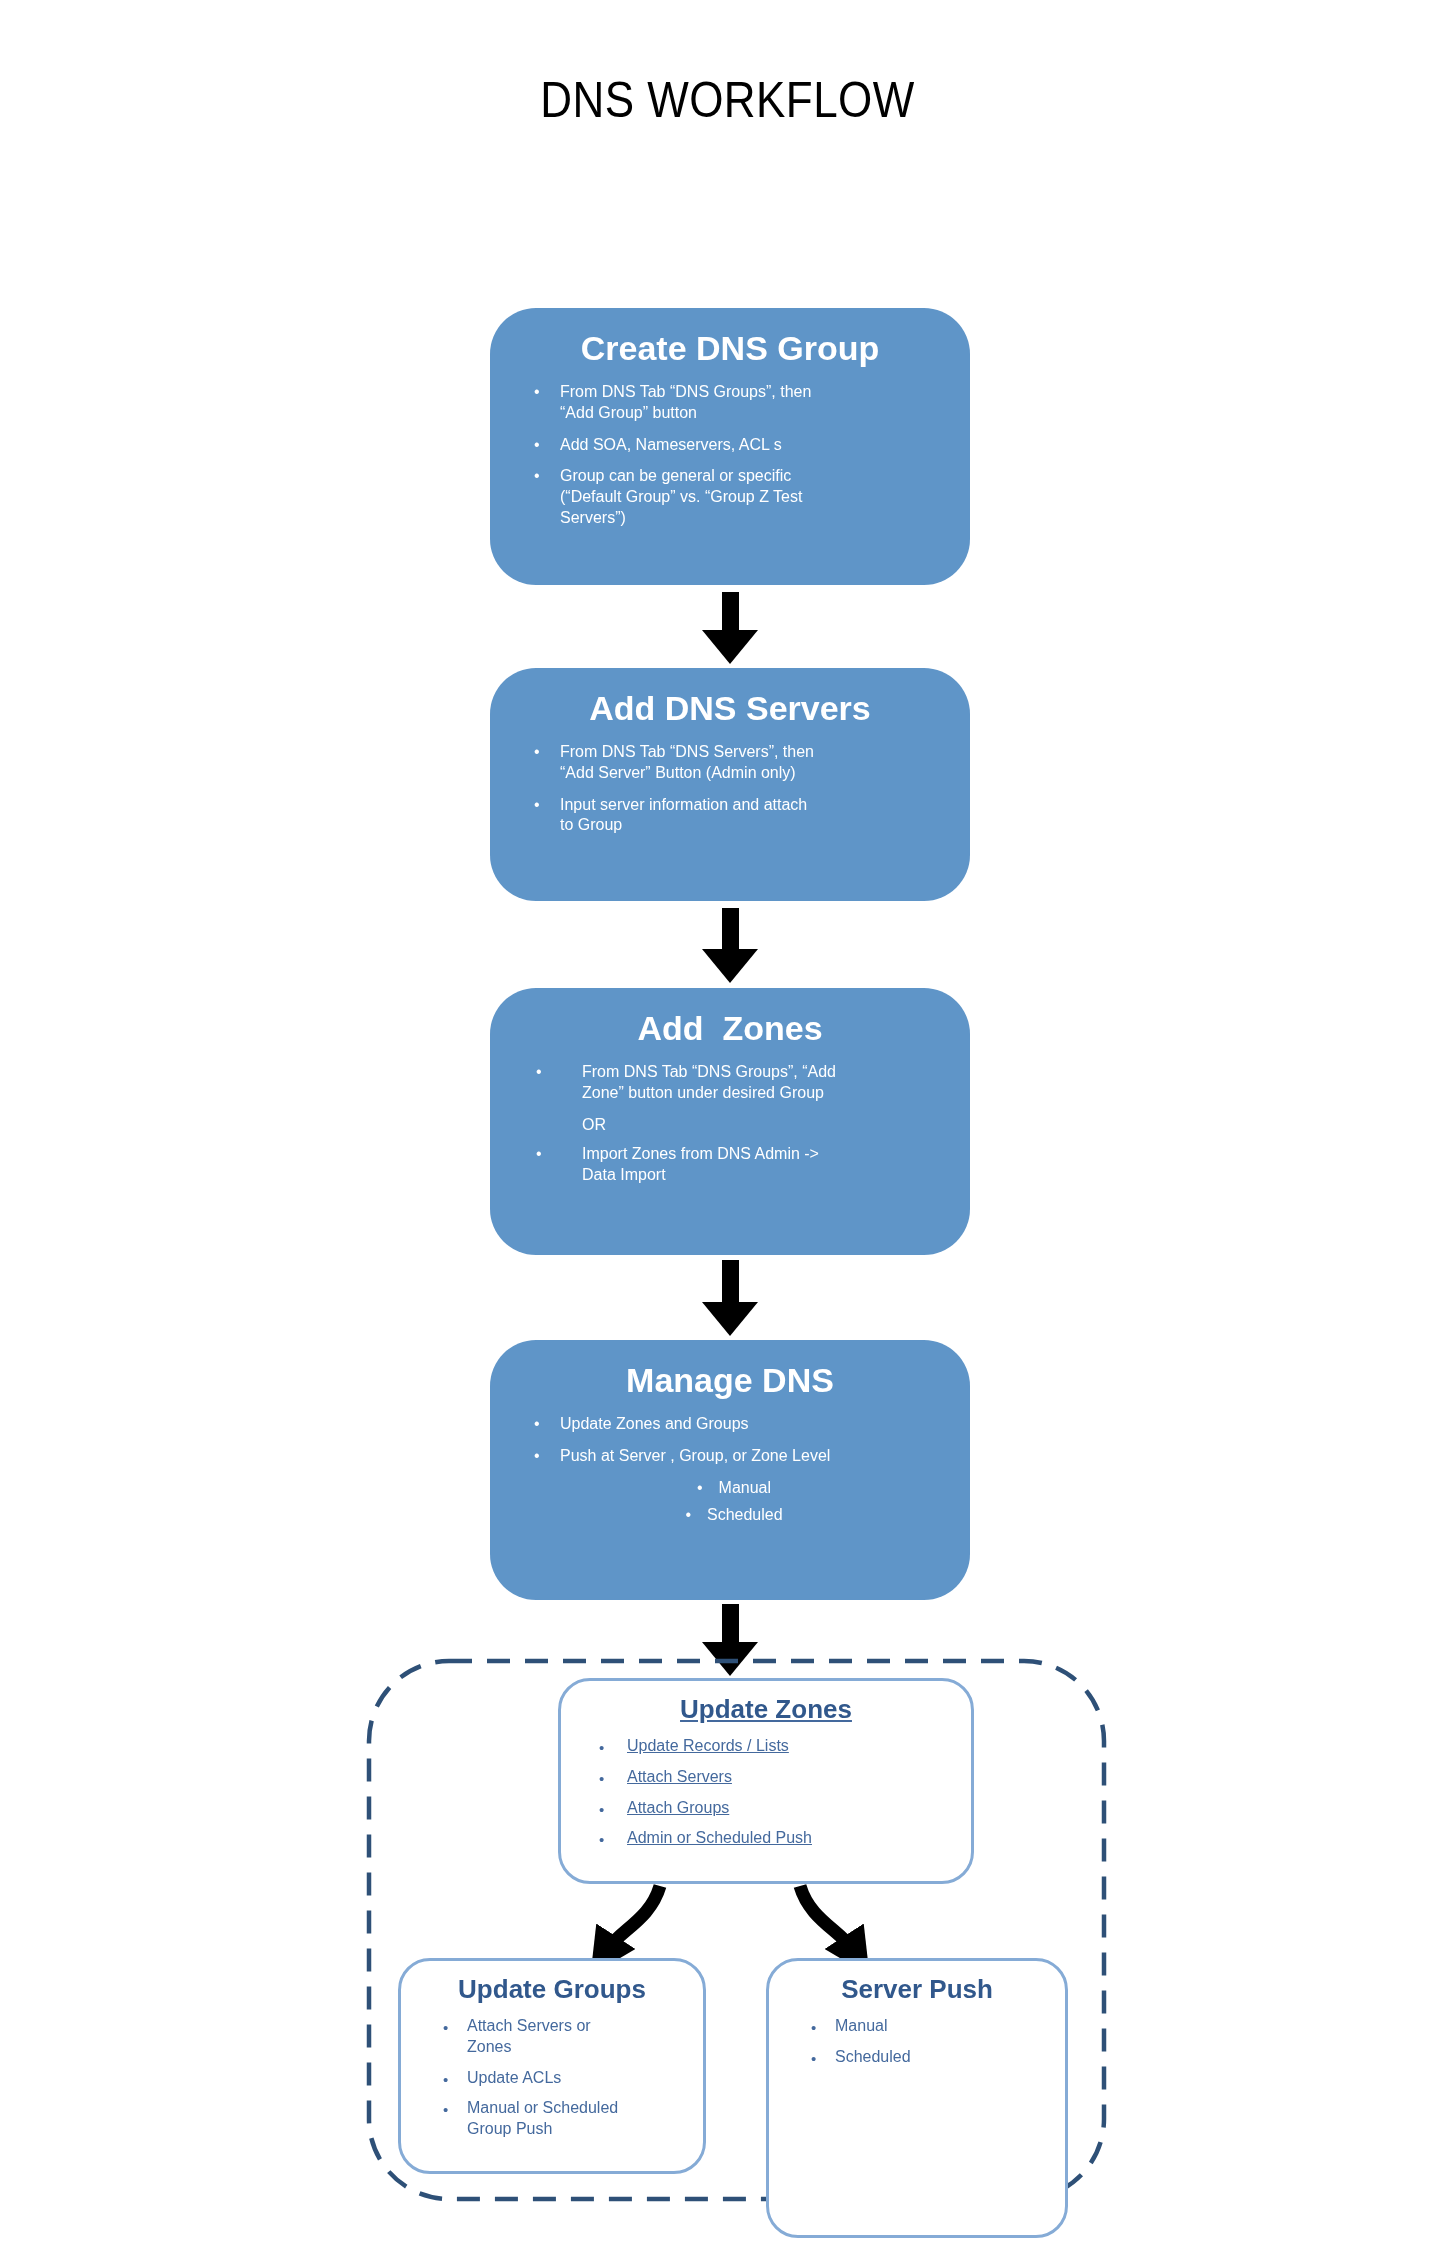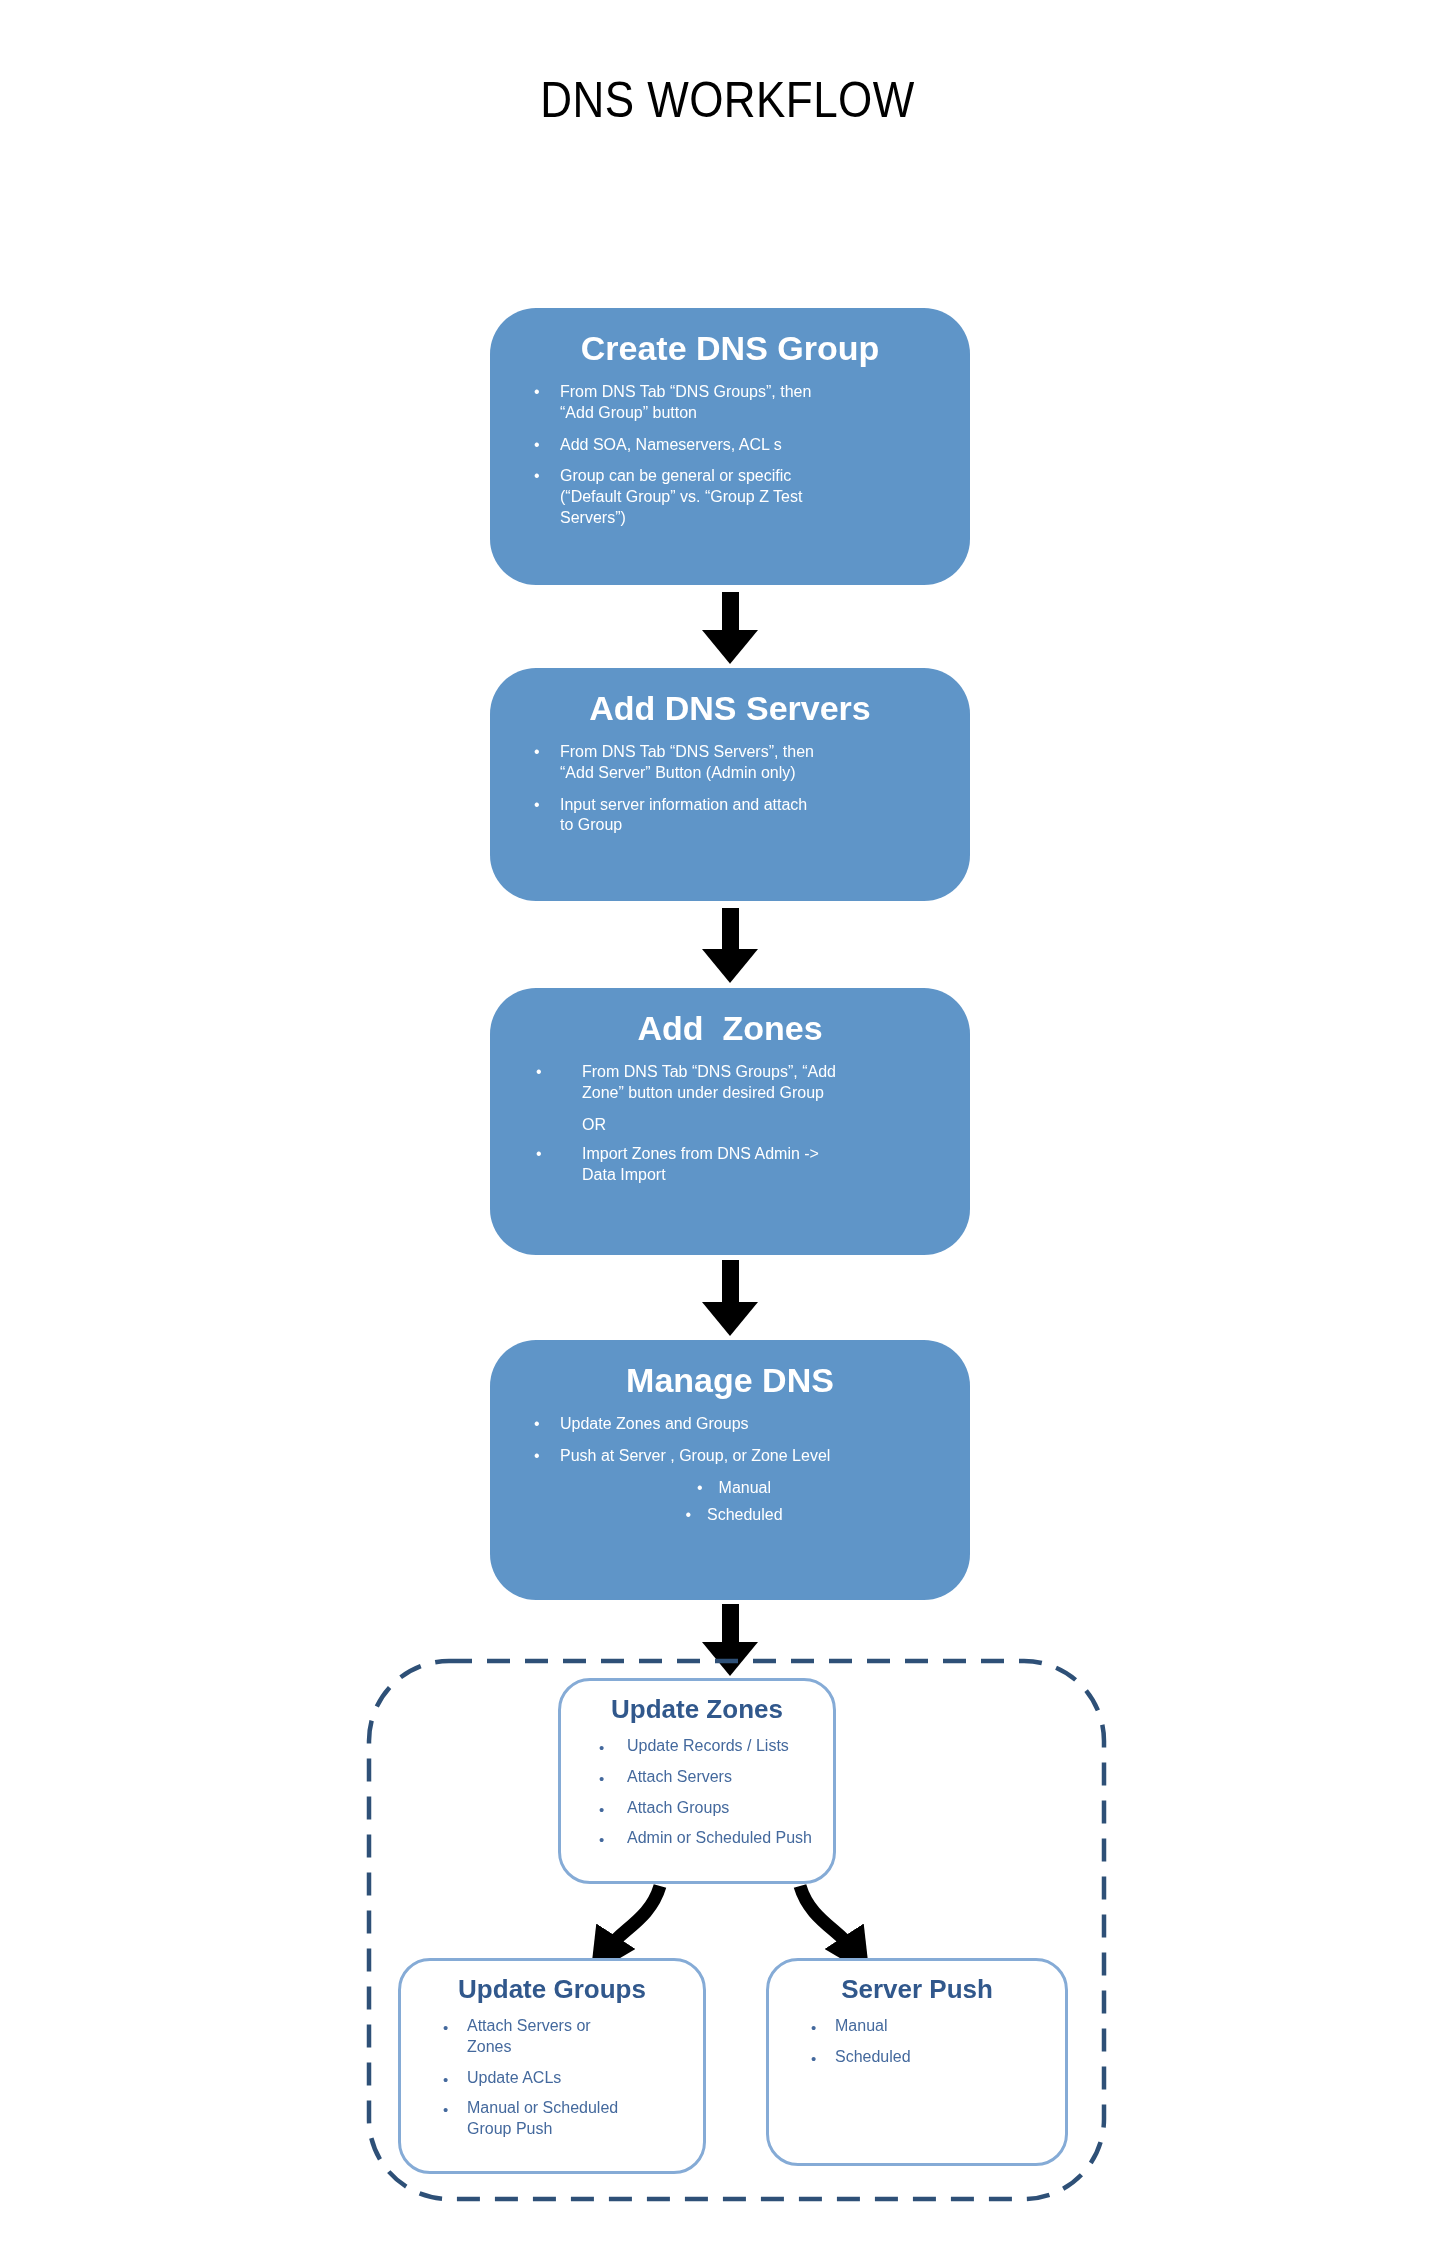--- a/index.html
+++ b/index.html
@@ -70,23 +70,23 @@
   }
 
   
   .group-outline{position:absolute;left:365px;top:1657px;}
 
   
   .detail-box{
     position:absolute;background:#ffffff;border:3.5px solid var(--detail-box-border);
     border-radius:32px;box-sizing:border-box;color:var(--detail-box-text);
   }
-  #detail-0{left:558px;top:1678px;width:278px;height:206px;}
+  #detail-0{left:558px;top:1678px;width:416px;height:206px;text-decoration:underline;}
   #detail-1{left:398px;top:1958px;width:308px;height:216px;}
-  #detail-2{left:766px;top:1958px;width:302px;height:208px;}
+  #detail-2{left:766px;top:1958px;width:302px;height:280px;}
   .detail-heading{
     text-align:center;font-weight:bold;font-size:26px;padding-top:13px;
     color:var(--detail-box-heading);white-space:pre-wrap;
   }
   .detail-list{margin:11px 0 0;padding:0 14px 0 36px;list-style:none;}
   .detail-list li{
     position:relative;padding-left:30px;font-size:16px;line-height:1.3;
     margin-bottom:10px;white-space:pre-line;
   }
   .detail-list li::before{content:"•";position:absolute;left:2px;font-size:15px;top:2px;}

